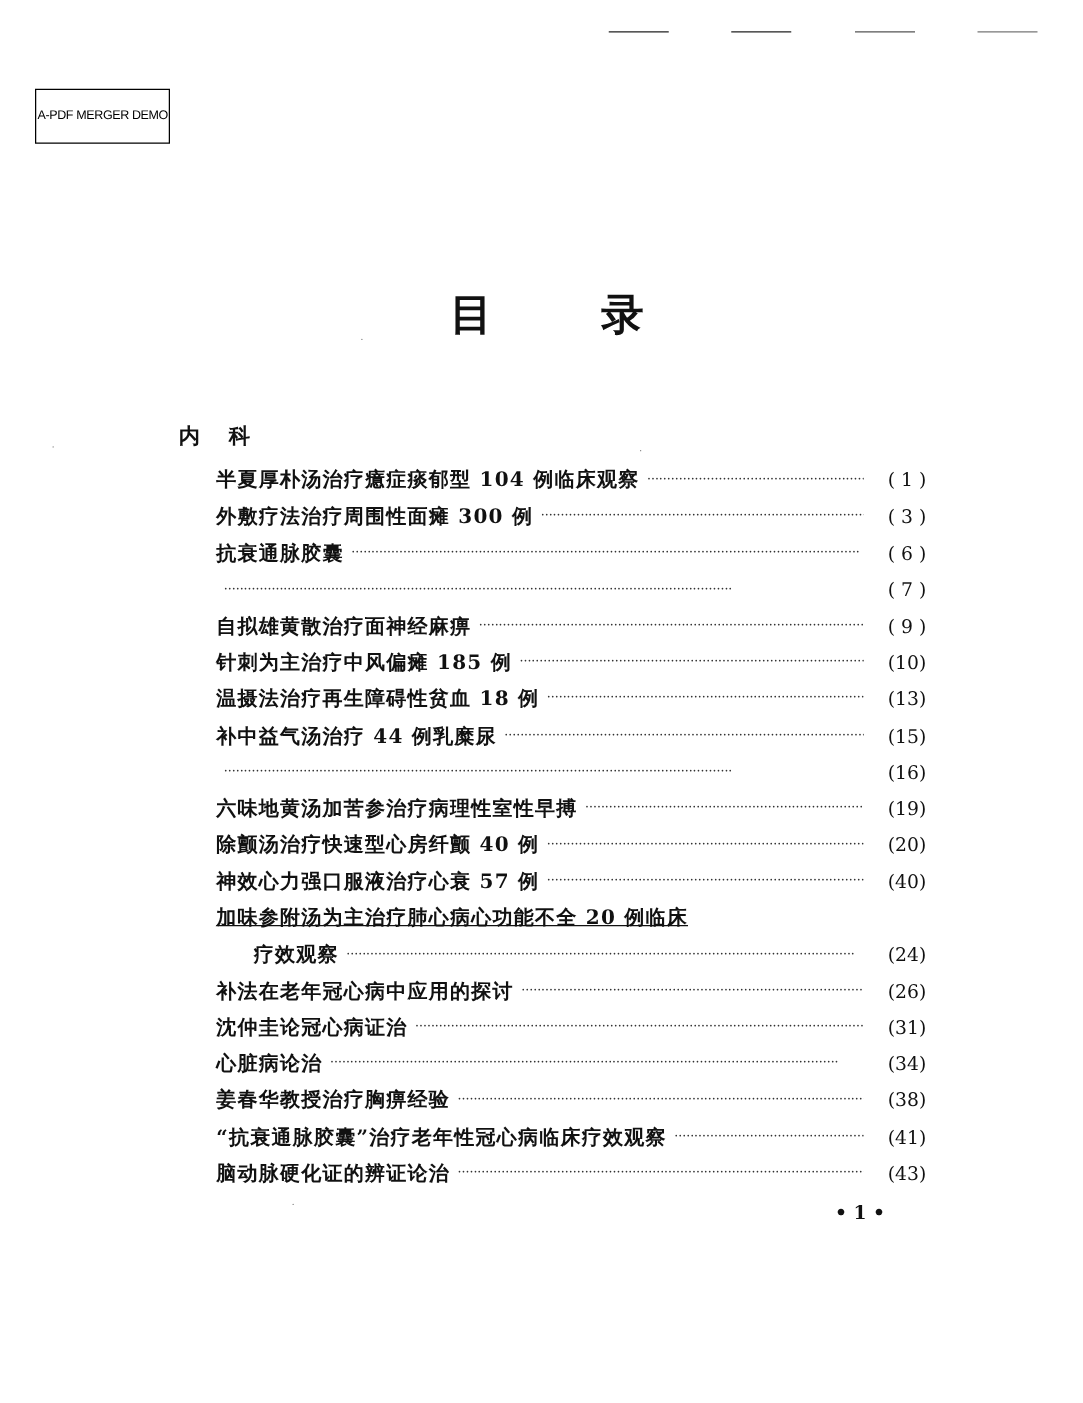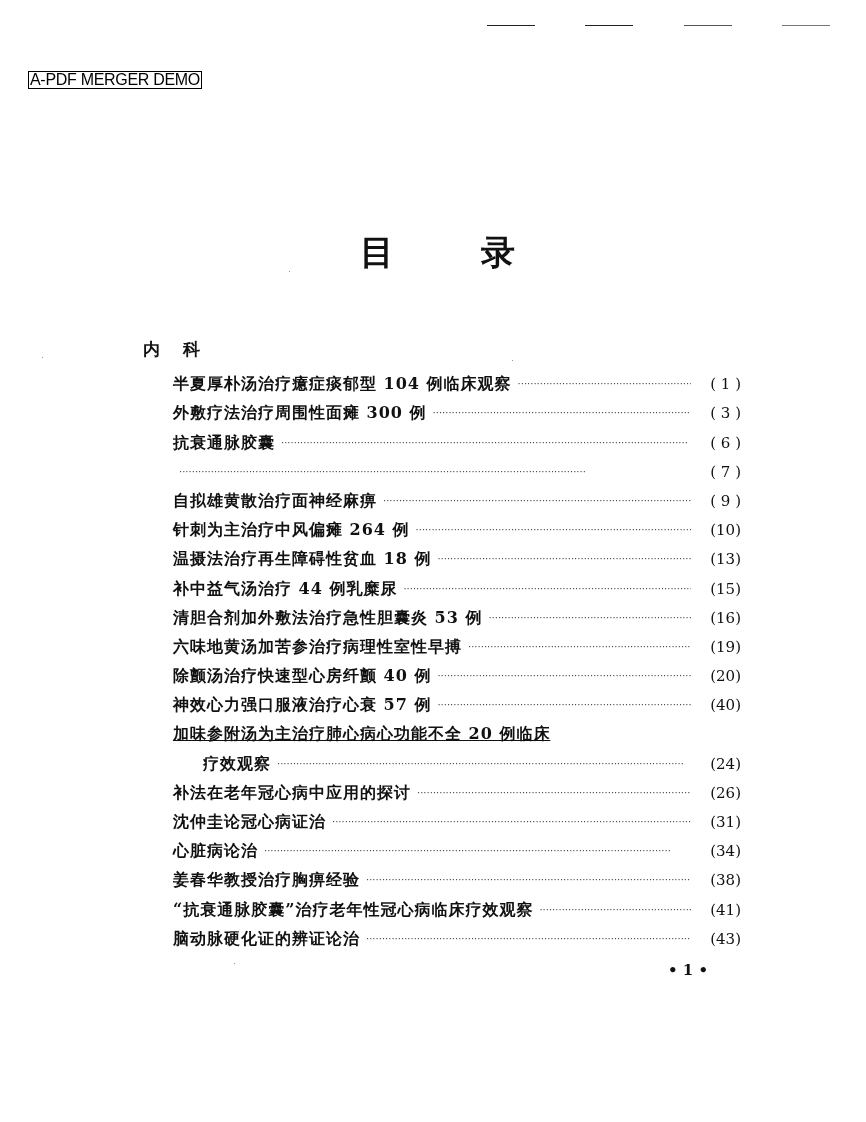--- a/index.html
+++ b/index.html
@@ -20,23 +20,23 @@
       top: 25px;
       height: 0;
       border-top: 1.5px solid #222222;
       width: 30px;
     }
     .watermark {
       position: absolute;
       left: 28px;
       top: 71px;
       border: 1px solid #000000;
-      padding: 0 1px;
+      padding: 13px 1px;
       font-family: "Liberation Sans", sans-serif;
-      font-size: 16px;
+      font-size: 10px;
       line-height: 16px;
       color: #000000;
       letter-spacing: -0.3px;
     }
     .page-title {
       position: absolute;
       top: 230px;
       left: 0;
       width: 866px;
       text-align: center;
@@ -159,36 +159,35 @@
   <div class="toc-row">
     <span class="toc-leader"></span>
     <span class="toc-page">( 7 )</span>
   </div>
   <div class="toc-row">
     <span class="toc-title">自拟雄黄散治疗面神经麻痹</span>
     <span class="toc-leader"></span>
     <span class="toc-page">( 9 )</span>
   </div>
   <div class="toc-row">
-    <span class="toc-title">针刺为主治疗中风偏瘫 264 例</span>
+    <span class="toc-title">针刺为主治疗中风偏瘫 185 例</span>
     <span class="toc-leader"></span>
     <span class="toc-page">(10)</span>
   </div>
   <div class="toc-row">
     <span class="toc-title">温摄法治疗再生障碍性贫血 18 例</span>
     <span class="toc-leader"></span>
     <span class="toc-page">(13)</span>
   </div>
   <div class="toc-row">
     <span class="toc-title">补中益气汤治疗 44 例乳糜尿</span>
     <span class="toc-leader"></span>
     <span class="toc-page">(15)</span>
   </div>
   <div class="toc-row">
-    <span class="toc-title">清胆合剂加外敷法治疗急性胆囊炎 53 例</span>
     <span class="toc-leader"></span>
     <span class="toc-page">(16)</span>
   </div>
   <div class="toc-row">
     <span class="toc-title">六味地黄汤加苦参治疗病理性室性早搏</span>
     <span class="toc-leader"></span>
     <span class="toc-page">(19)</span>
   </div>
   <div class="toc-row">
     <span class="toc-title">除颤汤治疗快速型心房纤颤 40 例</span>

